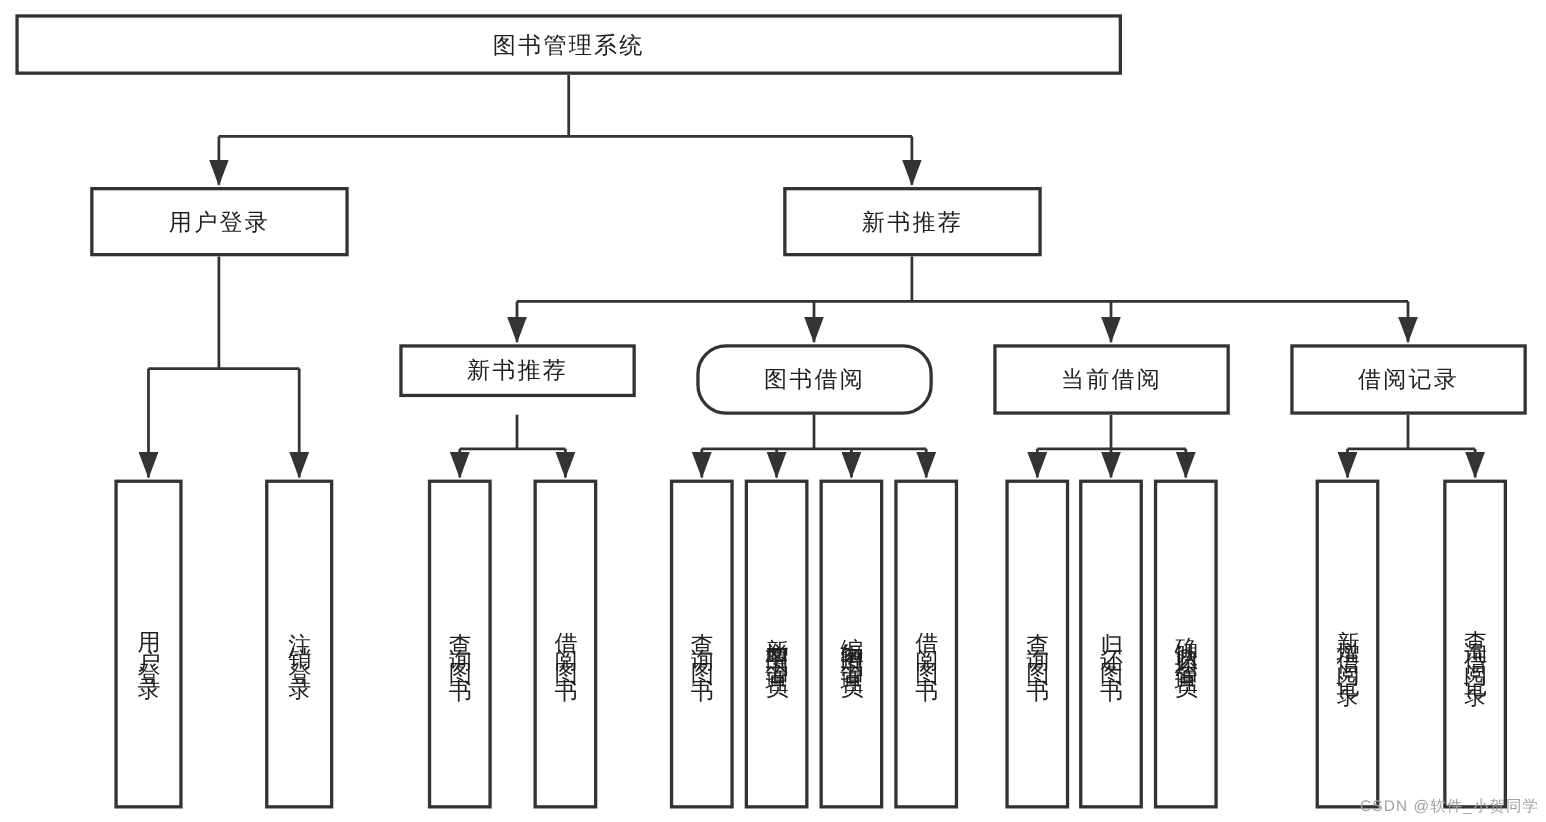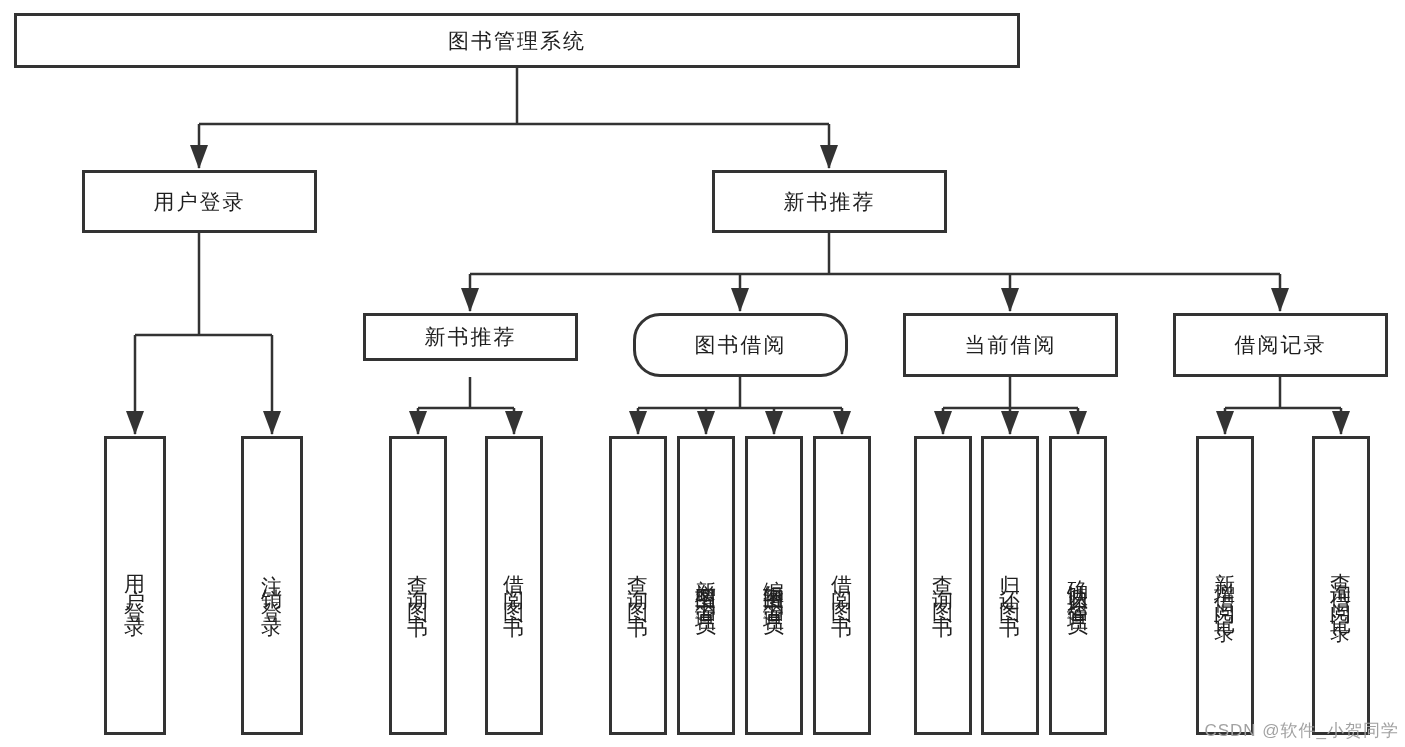--- a/index.html
+++ b/index.html
@@ -45,21 +45,21 @@
     letter-spacing: 14px;
     white-space: nowrap;
     line-height: 1;
   }
   .vlabel.sp6 { letter-spacing: 10px; }
   .vlabel.sp9 { letter-spacing: 5px; }
   .watermark {
     position: absolute;
     right: 6px;
     bottom: 5px;
-    font-size: 17px;
+    font-size: 14px;
     letter-spacing: 1px;
     color: #a2a2a2;
     z-index: 5;
     white-space: nowrap;
   }
 </style>
 </head>
 <body>
 
 <div class="stage">

